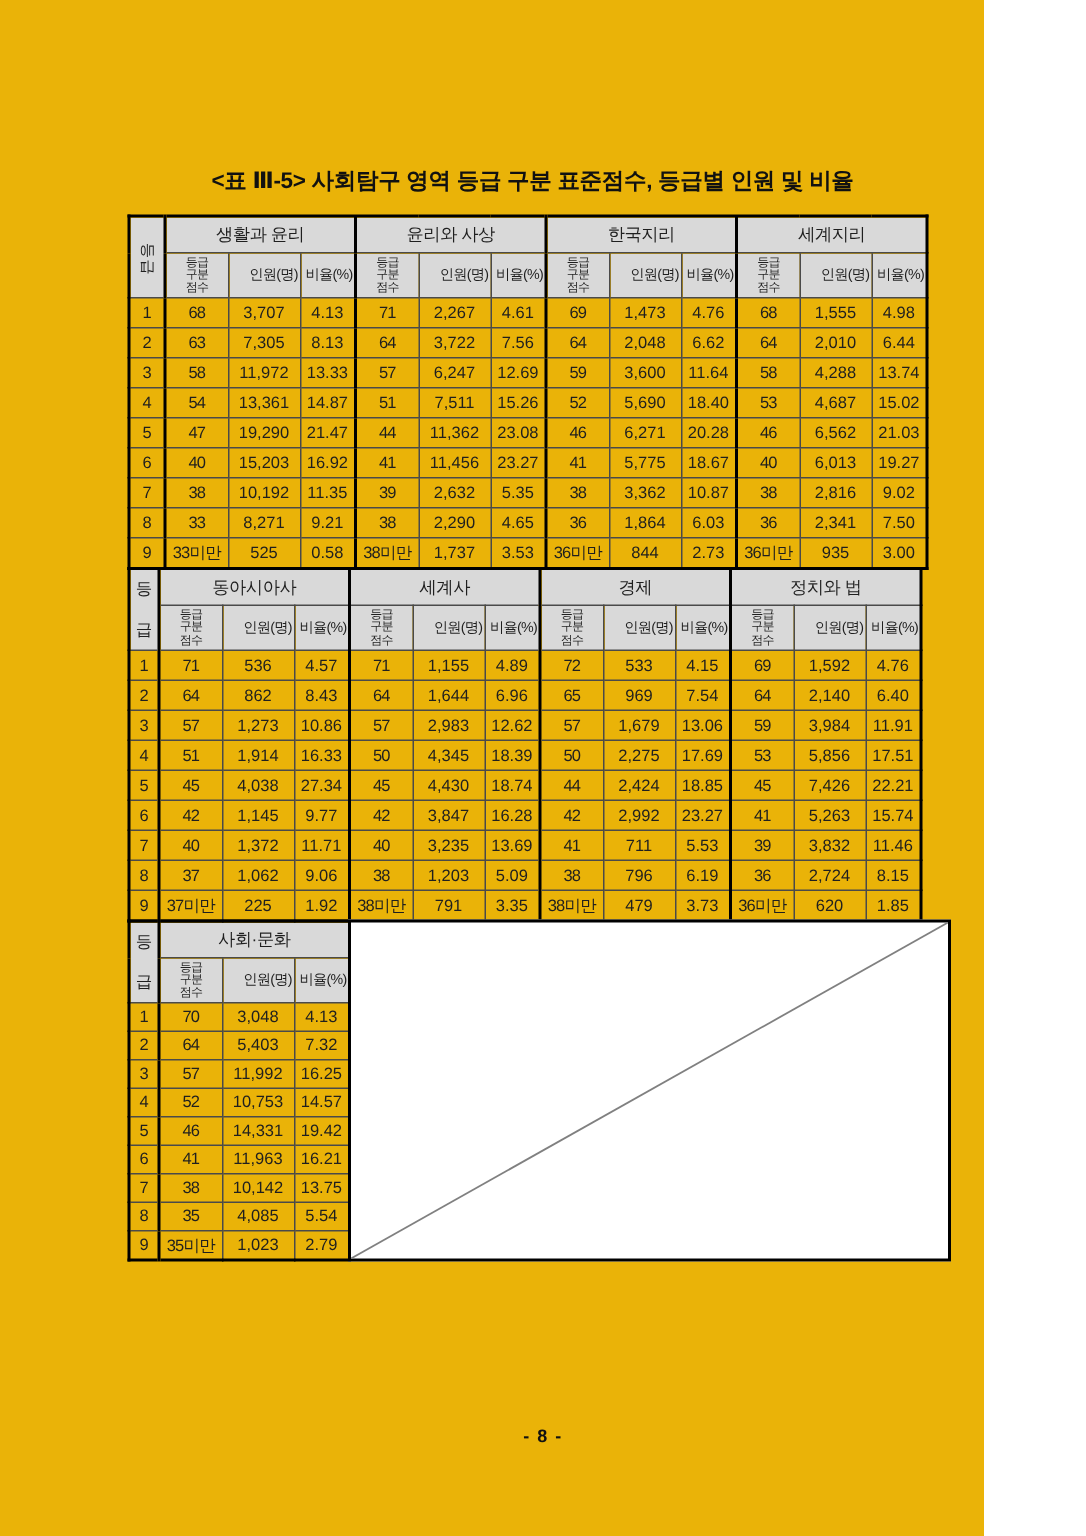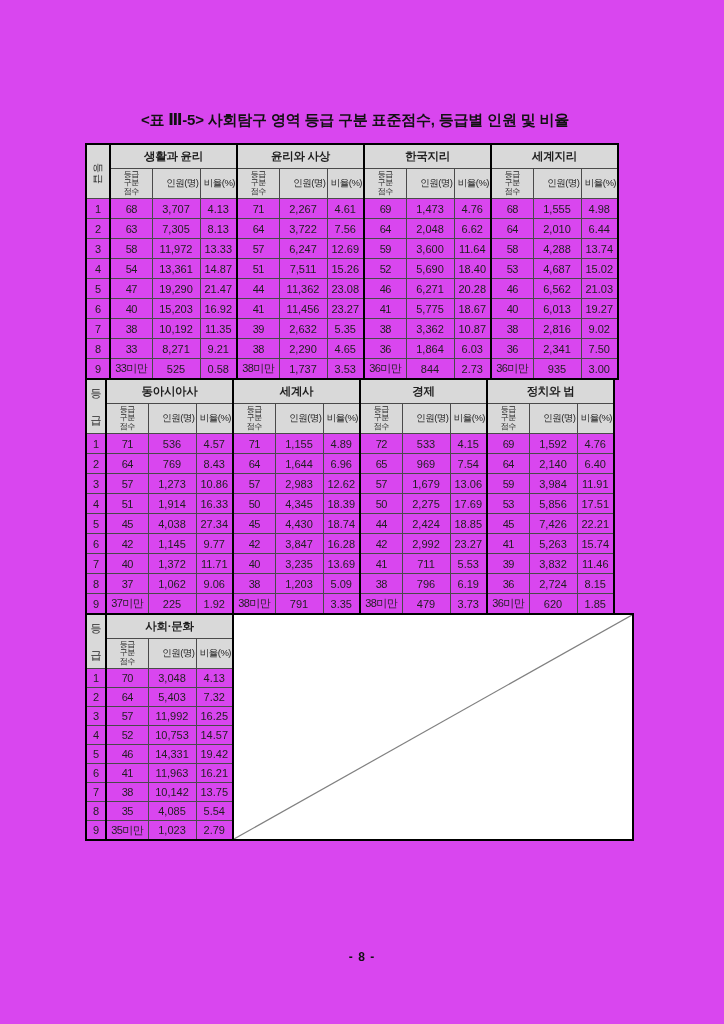--- a/index.html
+++ b/index.html
@@ -1,19 +1,19 @@
 <!DOCTYPE html>
 <html><head>
 <meta charset="utf-8">
 <style>
   html,body { margin:0; padding:0; }
   .page {
     position:relative;
-    width:724px; height:1024px;
-    background:#d946ef;
+    width:656px; height:1024px;
+    background:#eab308;
     font-family:"Liberation Sans","DejaVu Sans",sans-serif;
     color:#1f1f1f;
     overflow:hidden;
   }
   .doc-title {
     position:absolute; top:111px; left:75px; width:560px;
     text-align:center;
     font-size:15px; font-weight:bold; letter-spacing:-0.2px;
     color:#111;
   }
@@ -36,21 +36,21 @@
   }
   .grade-table th.gsep, .grade-table td.gsep { border-left:2px solid #000; }
 
   tr.subject-row th { height:23px; }
   tr.subhead-row th { height:29px; }
   .grade-table tbody td { height:19px; font-size:11px; white-space:nowrap; }
   table.t3 tbody td { height:18px; }
 
   th.subject {
     background:#d9d9d9;
-    font-size:11.5px; font-weight:bold; letter-spacing:-0.3px;
+    font-size:11.5px; font-weight:normal; letter-spacing:-0.3px;
   }
   th.grade-head { background:#d9d9d9; font-weight:normal; padding:0; }
   .grade-head-rot {
     display:inline-block;
     transform:rotate(90deg);
     font-size:10px; letter-spacing:1px; white-space:nowrap;
   }
   .grade-head-stack {
     display:flex; flex-direction:column; justify-content:space-around;
     height:100%; font-size:11px; line-height:12px;
@@ -355,21 +355,21 @@
               <td class="score-cell gsep">72</td>
               <td>533</td>
               <td>4.15</td>
               <td class="score-cell gsep">69</td>
               <td>1,592</td>
               <td>4.76</td>
             </tr>
             <tr>
               <td class="grade-cell">2</td>
               <td class="score-cell gsep">64</td>
-              <td>769</td>
+              <td>862</td>
               <td>8.43</td>
               <td class="score-cell gsep">64</td>
               <td>1,644</td>
               <td>6.96</td>
               <td class="score-cell gsep">65</td>
               <td>969</td>
               <td>7.54</td>
               <td class="score-cell gsep">64</td>
               <td>2,140</td>
               <td>6.40</td>

